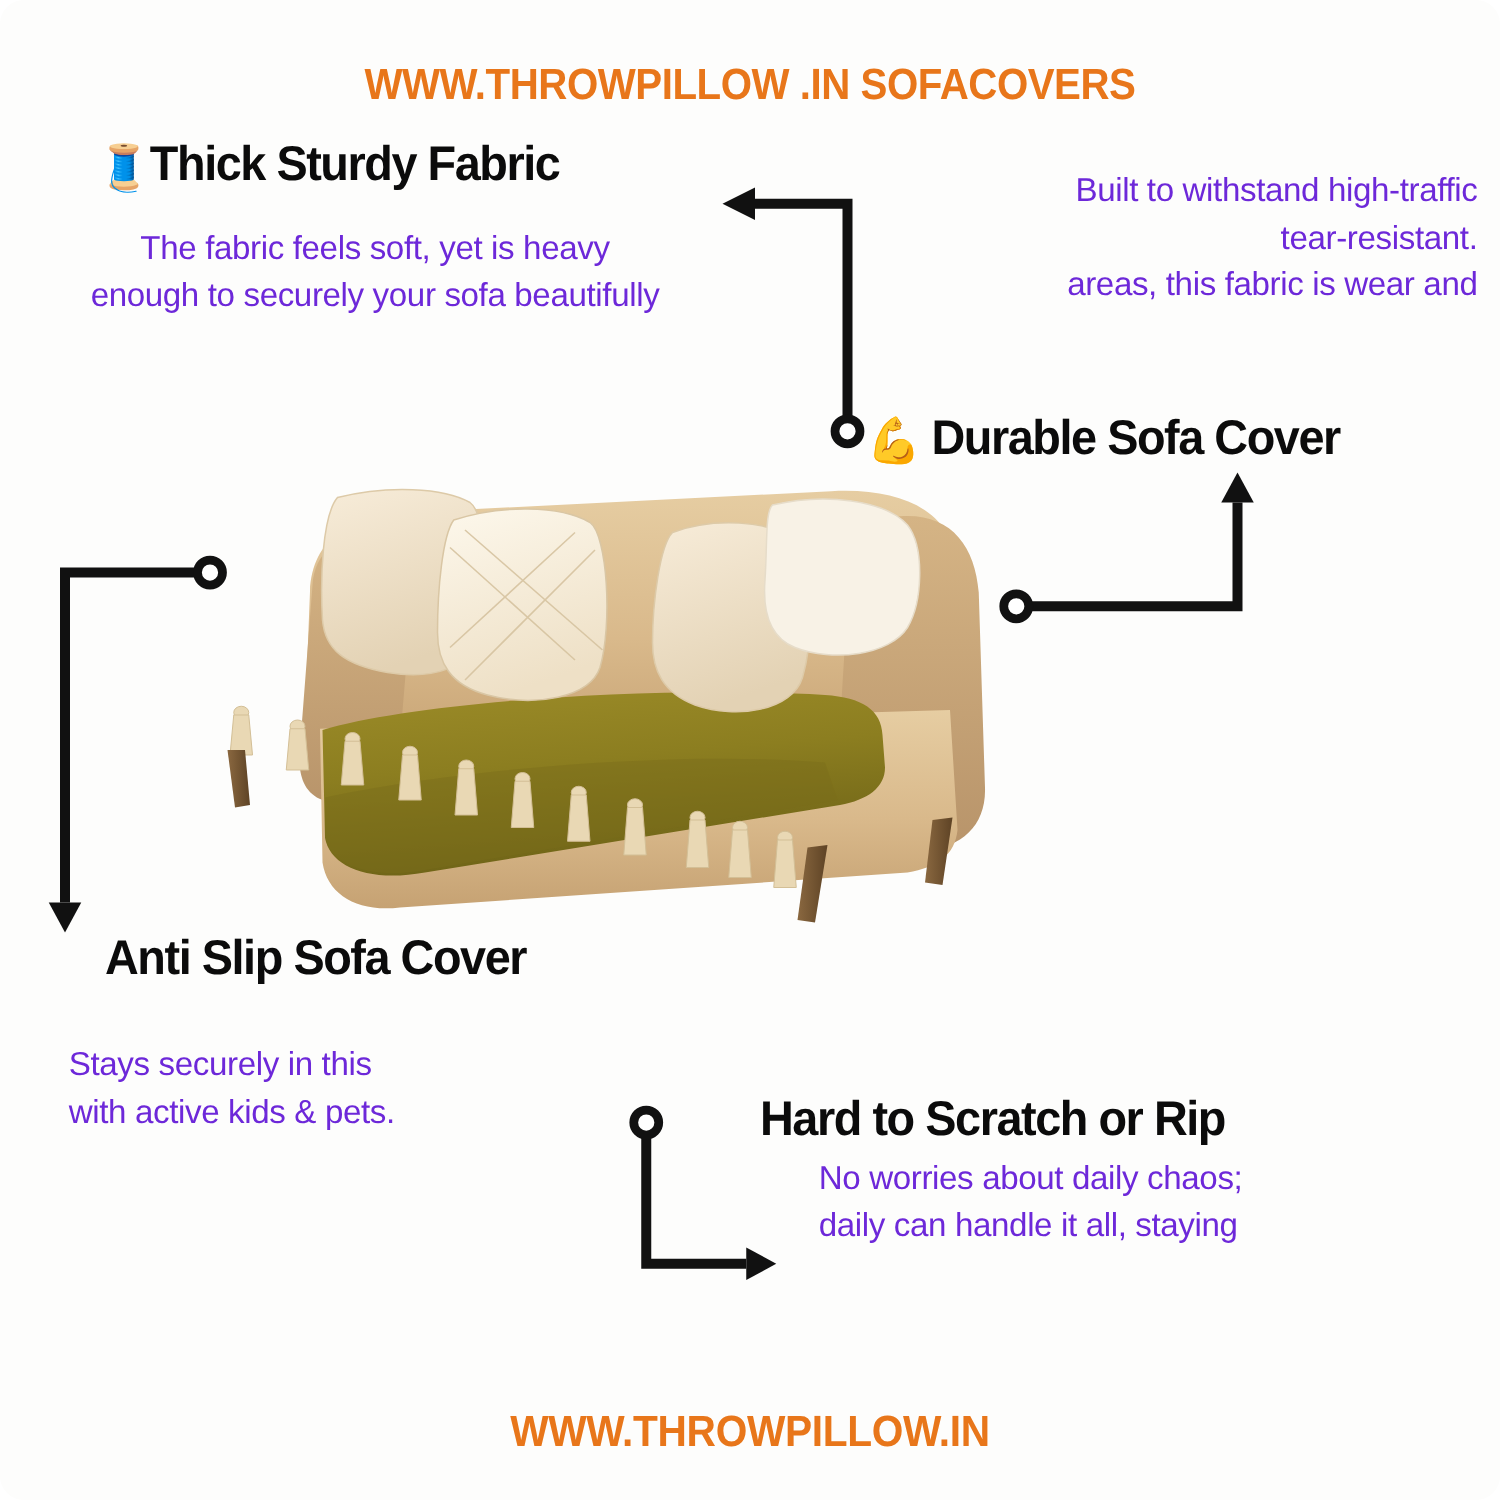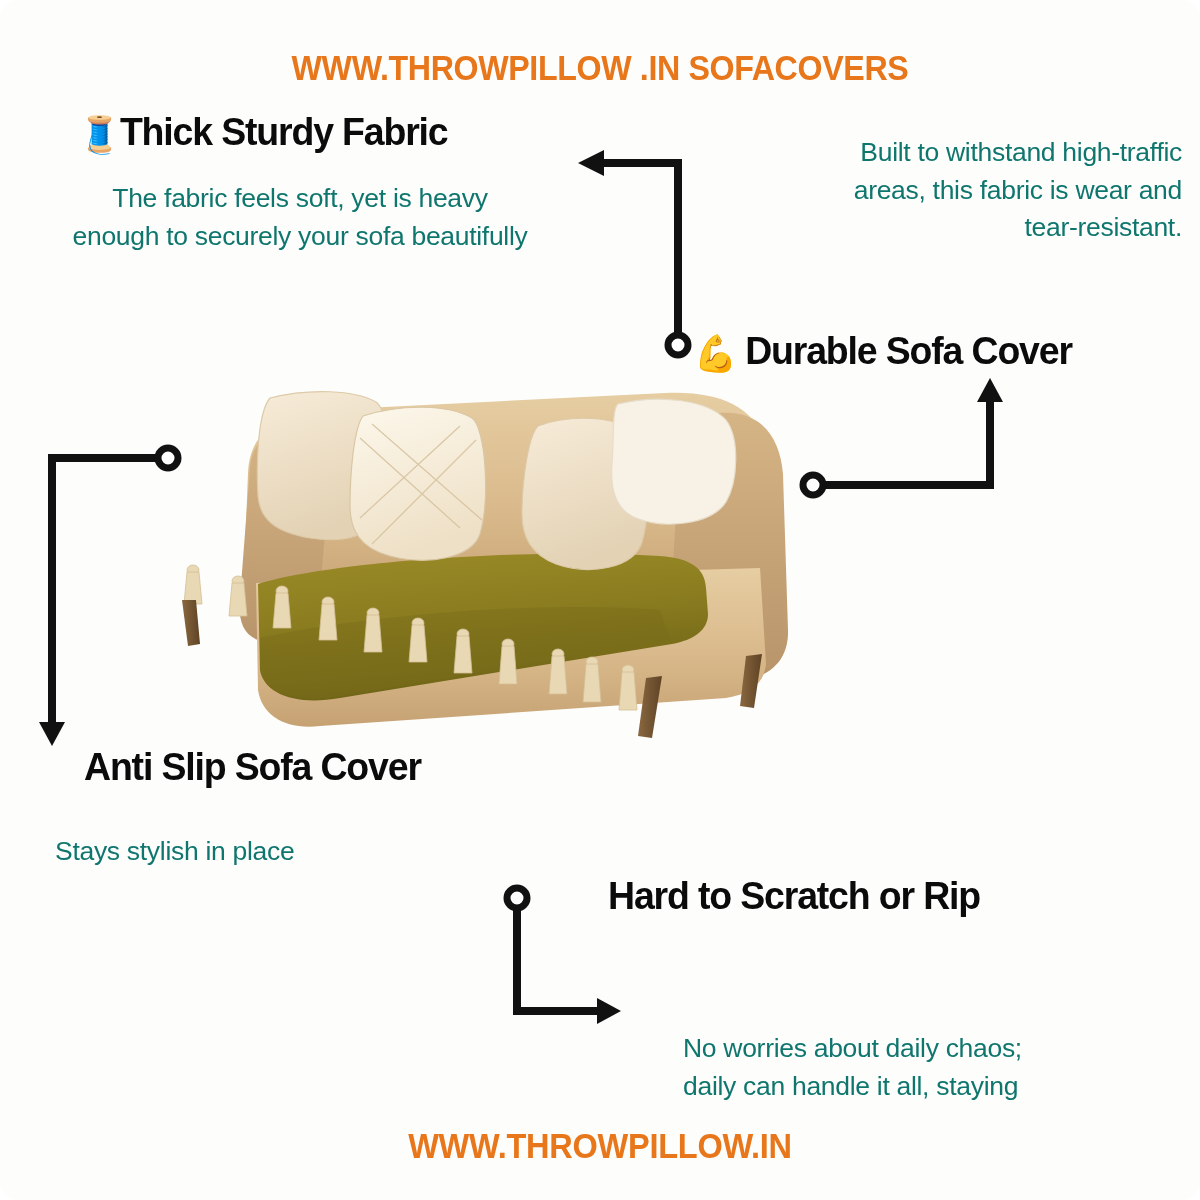--- a/index.html
+++ b/index.html
@@ -51,21 +51,21 @@
     line-height: 1.05;
     transform: scaleX(0.96);
   }
   .heading-emoji {
     font-size: 36px;
     vertical-align: -2px;
   }
 
   .body-text {
     position: absolute;
-    color: #0f766e;
+    color: #6d28d9;
     font-size: 26.5px;
     line-height: 1.42;
     font-weight: normal;
     letter-spacing: -0.3px;
   }
   .body-text.center { text-align: center; }
   .body-text.right  { text-align: right; }
   .body-text.left   { text-align: left; }
 
   
@@ -93,38 +93,39 @@
   <div class="feature-heading" style="left:78px; top:112px; transform-origin:left center;">
     <span class="heading-emoji">🧵</span><span>Thick Sturdy Fabric</span>
   </div>
   <div class="body-text center" style="left:18px; top:180px; width:564px;">
     <div>The fabric feels soft, yet is  heavy</div>
     <div>enough to securely your sofa beautifully</div>
   </div>
 
   <div class="body-text right" style="left:700px; top:134px; width:482px;">
     <div>Built to withstand high-traffic</div>
+    <div>tear-resistant.</div>
     <div>areas, this fabric is wear and</div>
-    <div>tear-resistant.</div>
   </div>
   <div class="feature-heading" style="left:694px; top:331px; transform-origin:left center;">
     <span class="heading-emoji">💪</span>&nbsp;<span>Durable Sofa Cover</span>
   </div>
 
   <div class="feature-heading" style="left:84px; top:747px; transform-origin:left center;">
     <span>Anti Slip Sofa Cover</span>
   </div>
   <div class="body-text left" style="left:55px; top:833px; width:460px;">
-    <div>Stays stylish in place</div>
+    <div>Stays securely in this</div>
+    <div>with active kids &amp; pets.</div>
   </div>
 
   <div class="feature-heading" style="left:608px; top:876px; transform-origin:left center;">
     <span>Hard to Scratch or Rip</span>
   </div>
-  <div class="body-text left" style="left:655px; top:1030px; width:470px;margin-left:28px;">
+  <div class="body-text left" style="left:655px; top:924px; width:470px;">
     <div>No worries about daily chaos;</div>
     <div>daily can handle it all, staying</div>
   </div>
 
   <svg id="sofa-figure" viewBox="0 0 650 375">
     <defs>
       <linearGradient id="gBody" x1="0" y1="0" x2="0" y2="1">
         <stop offset="0%" stop-color="#e6cda2"></stop>
         <stop offset="55%" stop-color="#d9b98b"></stop>
         <stop offset="100%" stop-color="#c6a273"></stop>

